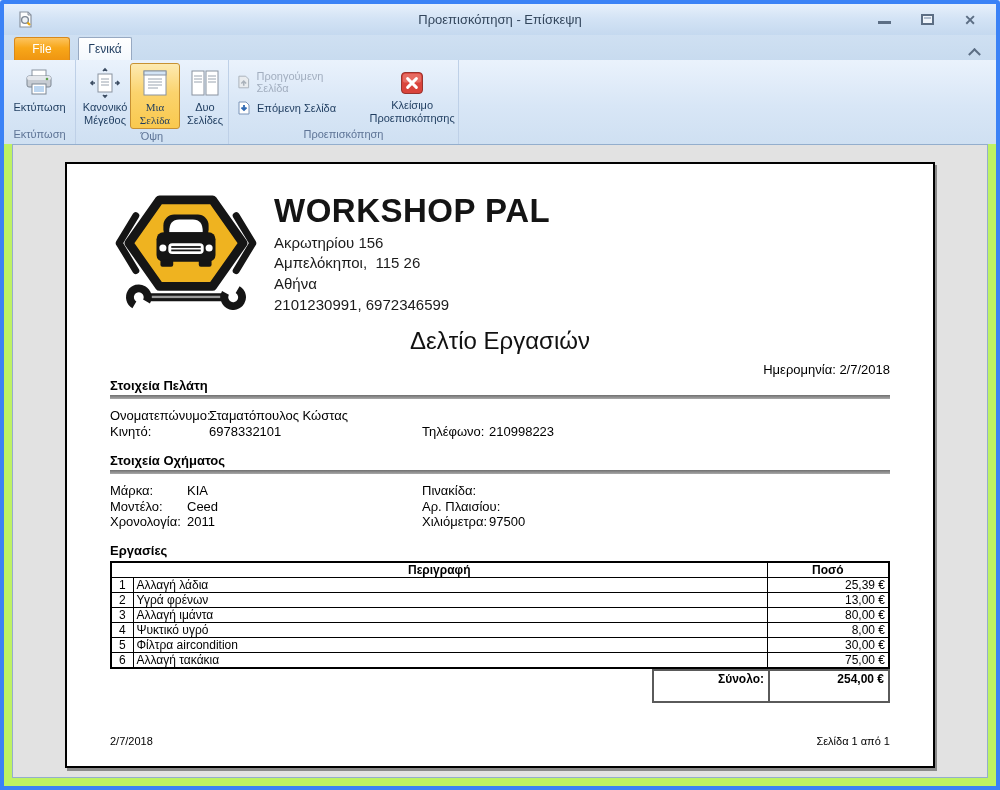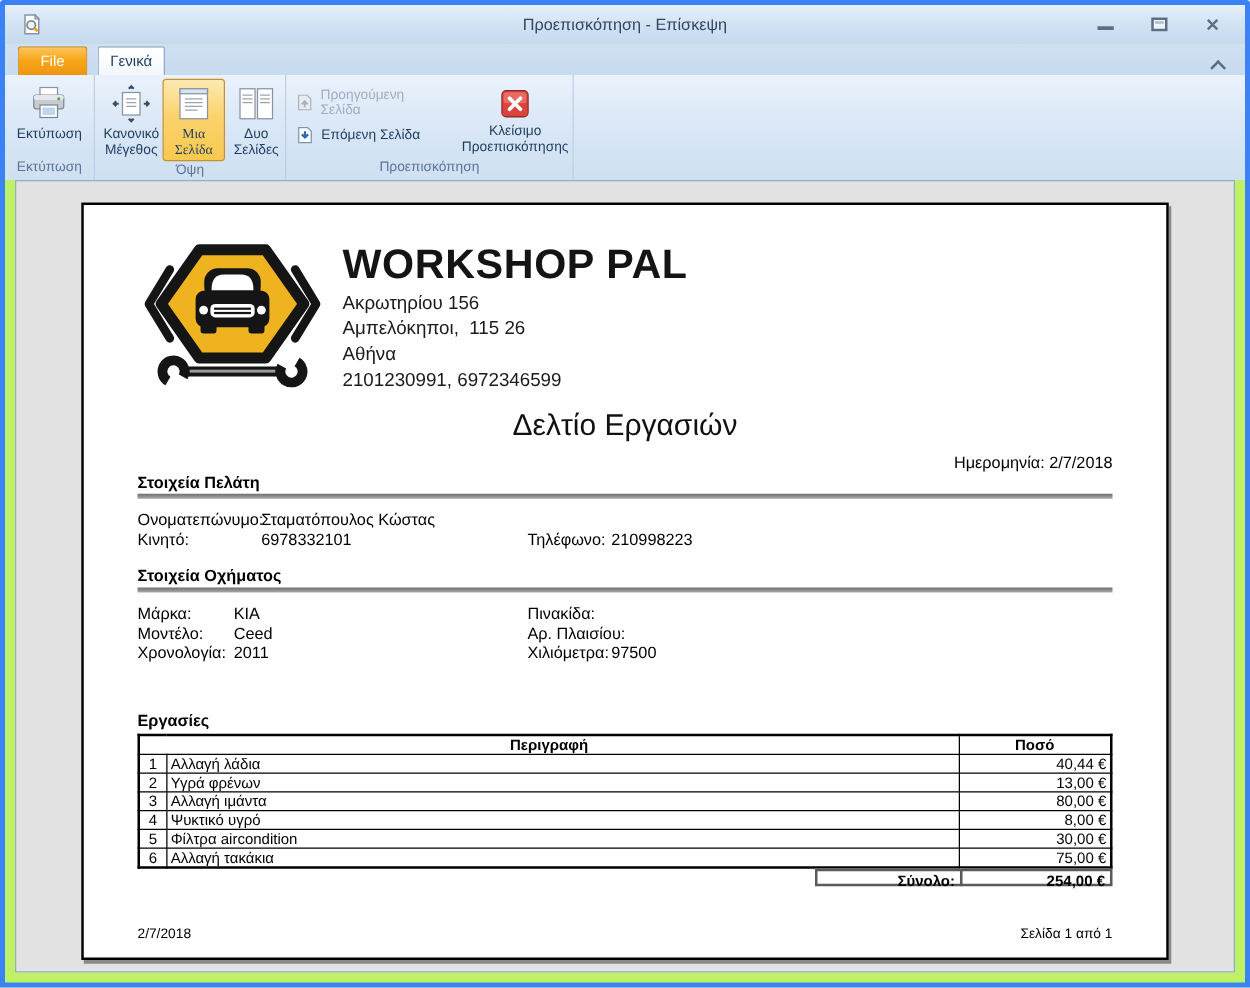--- a/index.html
+++ b/index.html
@@ -121,37 +121,37 @@
   .rule{ height:4px; background:linear-gradient(#6f6f6f,#aaaaaa); margin-top:2px; }
 
   .kv{ position:relative; height:15.5px; font-size:13px; }
   .kv span{ position:absolute; top:0; white-space:nowrap; }
   .k1{ left:0; } .k2{ left:312px; }
   .cust .v1{ left:99px; } .veh .v1{ left:77px; }
   .v2{ left:379px; }
   .kv-first{ margin-top:9px; }
 
   .sec-gap1{ margin-top:14px; }
-  .tasks-h{ margin-top:39px; }
+  .tasks-h{ margin-top:13px; }
 
   table.tasks{
     width:100%; border-collapse:collapse; margin-top:3px;
     font-size:12px; table-layout:fixed;
   }
   table.tasks, table.tasks th, table.tasks td{ border:1px solid #000; }
   table.tasks{ border-width:2px; }
   table.tasks th{ height:16px; font-weight:bold; text-align:center; padding:0 2px; }
   table.tasks td{ height:15px; padding:0 3px; }
   .col-num{ width:22px; } .col-amt{ width:122px; }
   td.num{ text-align:center; padding:0; }
   td.amt{ text-align:right; }
 
   .total-row{ display:flex; justify-content:flex-end; }
   .tcell{
-    border:2px solid #5a5a5a; height:14px; line-height:14px;
+    border:2px solid #5a5a5a; height:34px; line-height:14px;
     font-weight:bold; font-size:12px; text-align:right; padding:1px 4px 0;
     background:#fff;
   }
   .tlabel{ width:118px; }
   .tvalue{ width:122px; margin-left:-2px; }
 
   .doc-footer{ display:flex; justify-content:space-between; font-size:11px; margin-top:32px; }
 </style>
 </head>
 <body>
@@ -361,21 +361,21 @@
             <col class="col-amt">
           </colgroup>
         <tbody>
             <tr>
           <th colspan="2">Περιγραφή</th>
           <th>Ποσό</th>
         </tr>
         <tr>
           <td class="num">1</td>
           <td>Αλλαγή λάδια</td>
-          <td class="amt">40,44 €</td>
+          <td class="amt">25,39 €</td>
         </tr>
         <tr>
           <td class="num">2</td>
           <td>Υγρά φρένων</td>
           <td class="amt">13,00 €</td>
         </tr>
         <tr>
           <td class="num">3</td>
           <td>Αλλαγή ιμάντα</td>
           <td class="amt">80,00 €</td>

